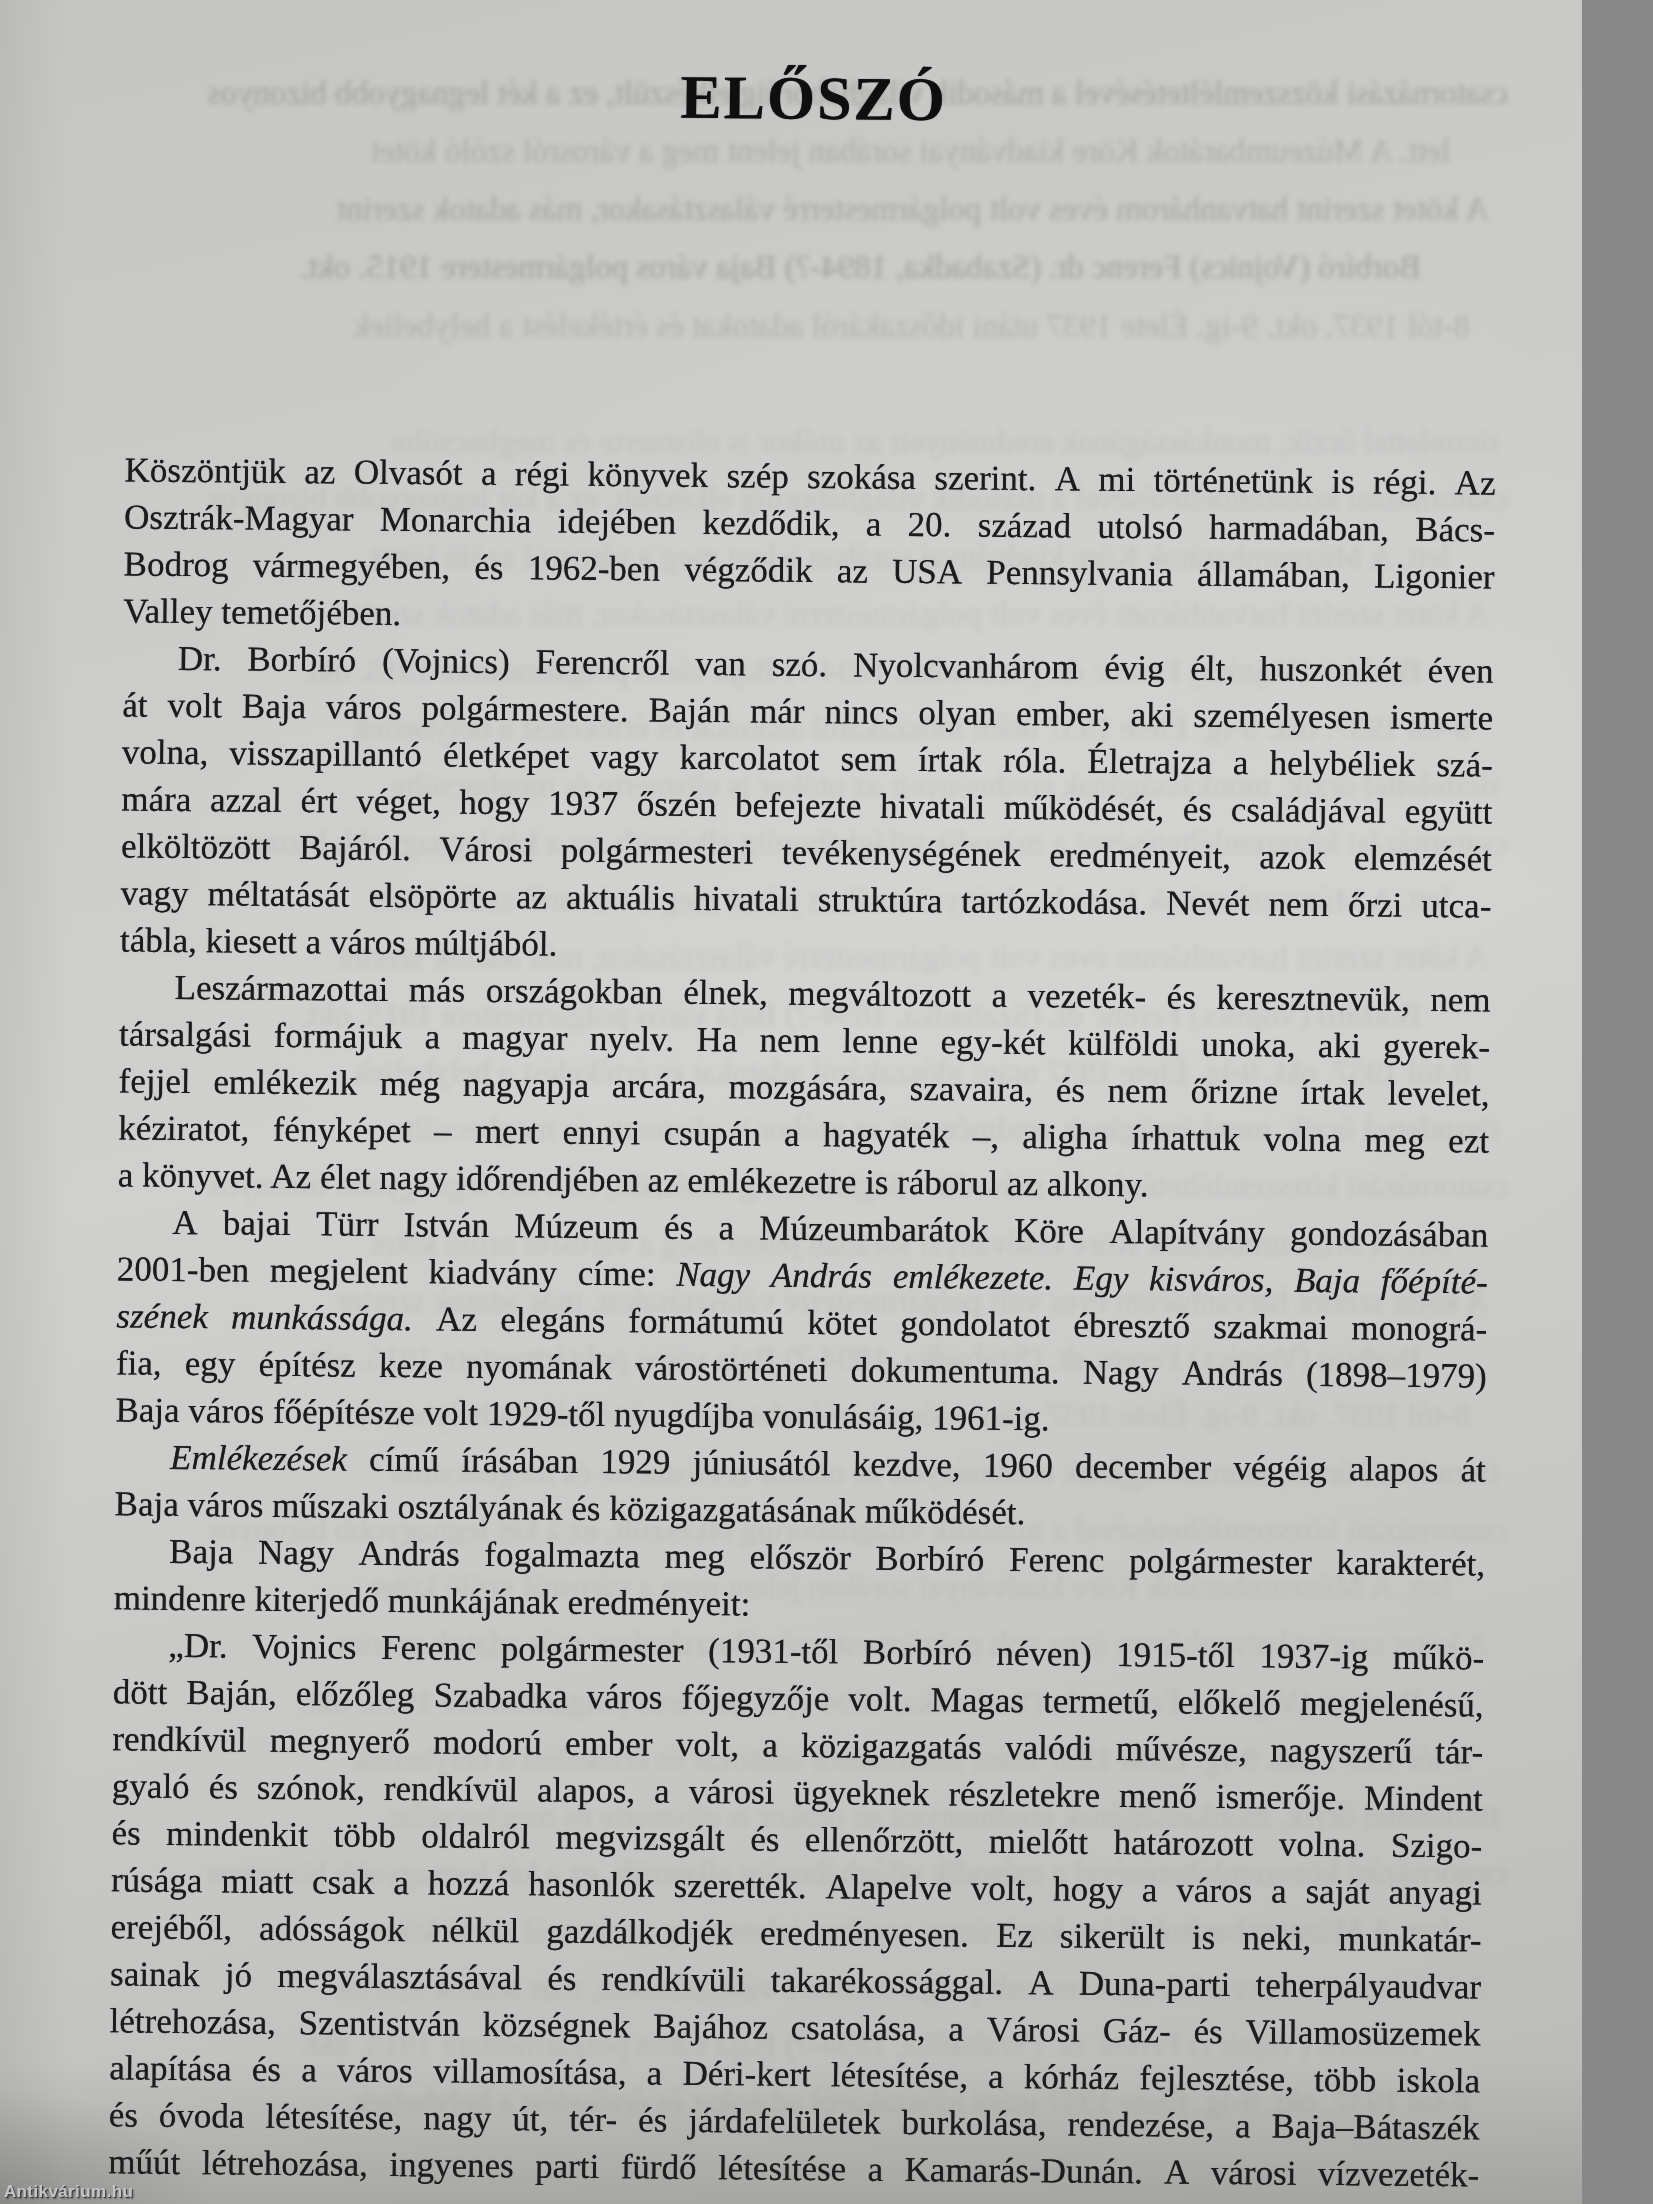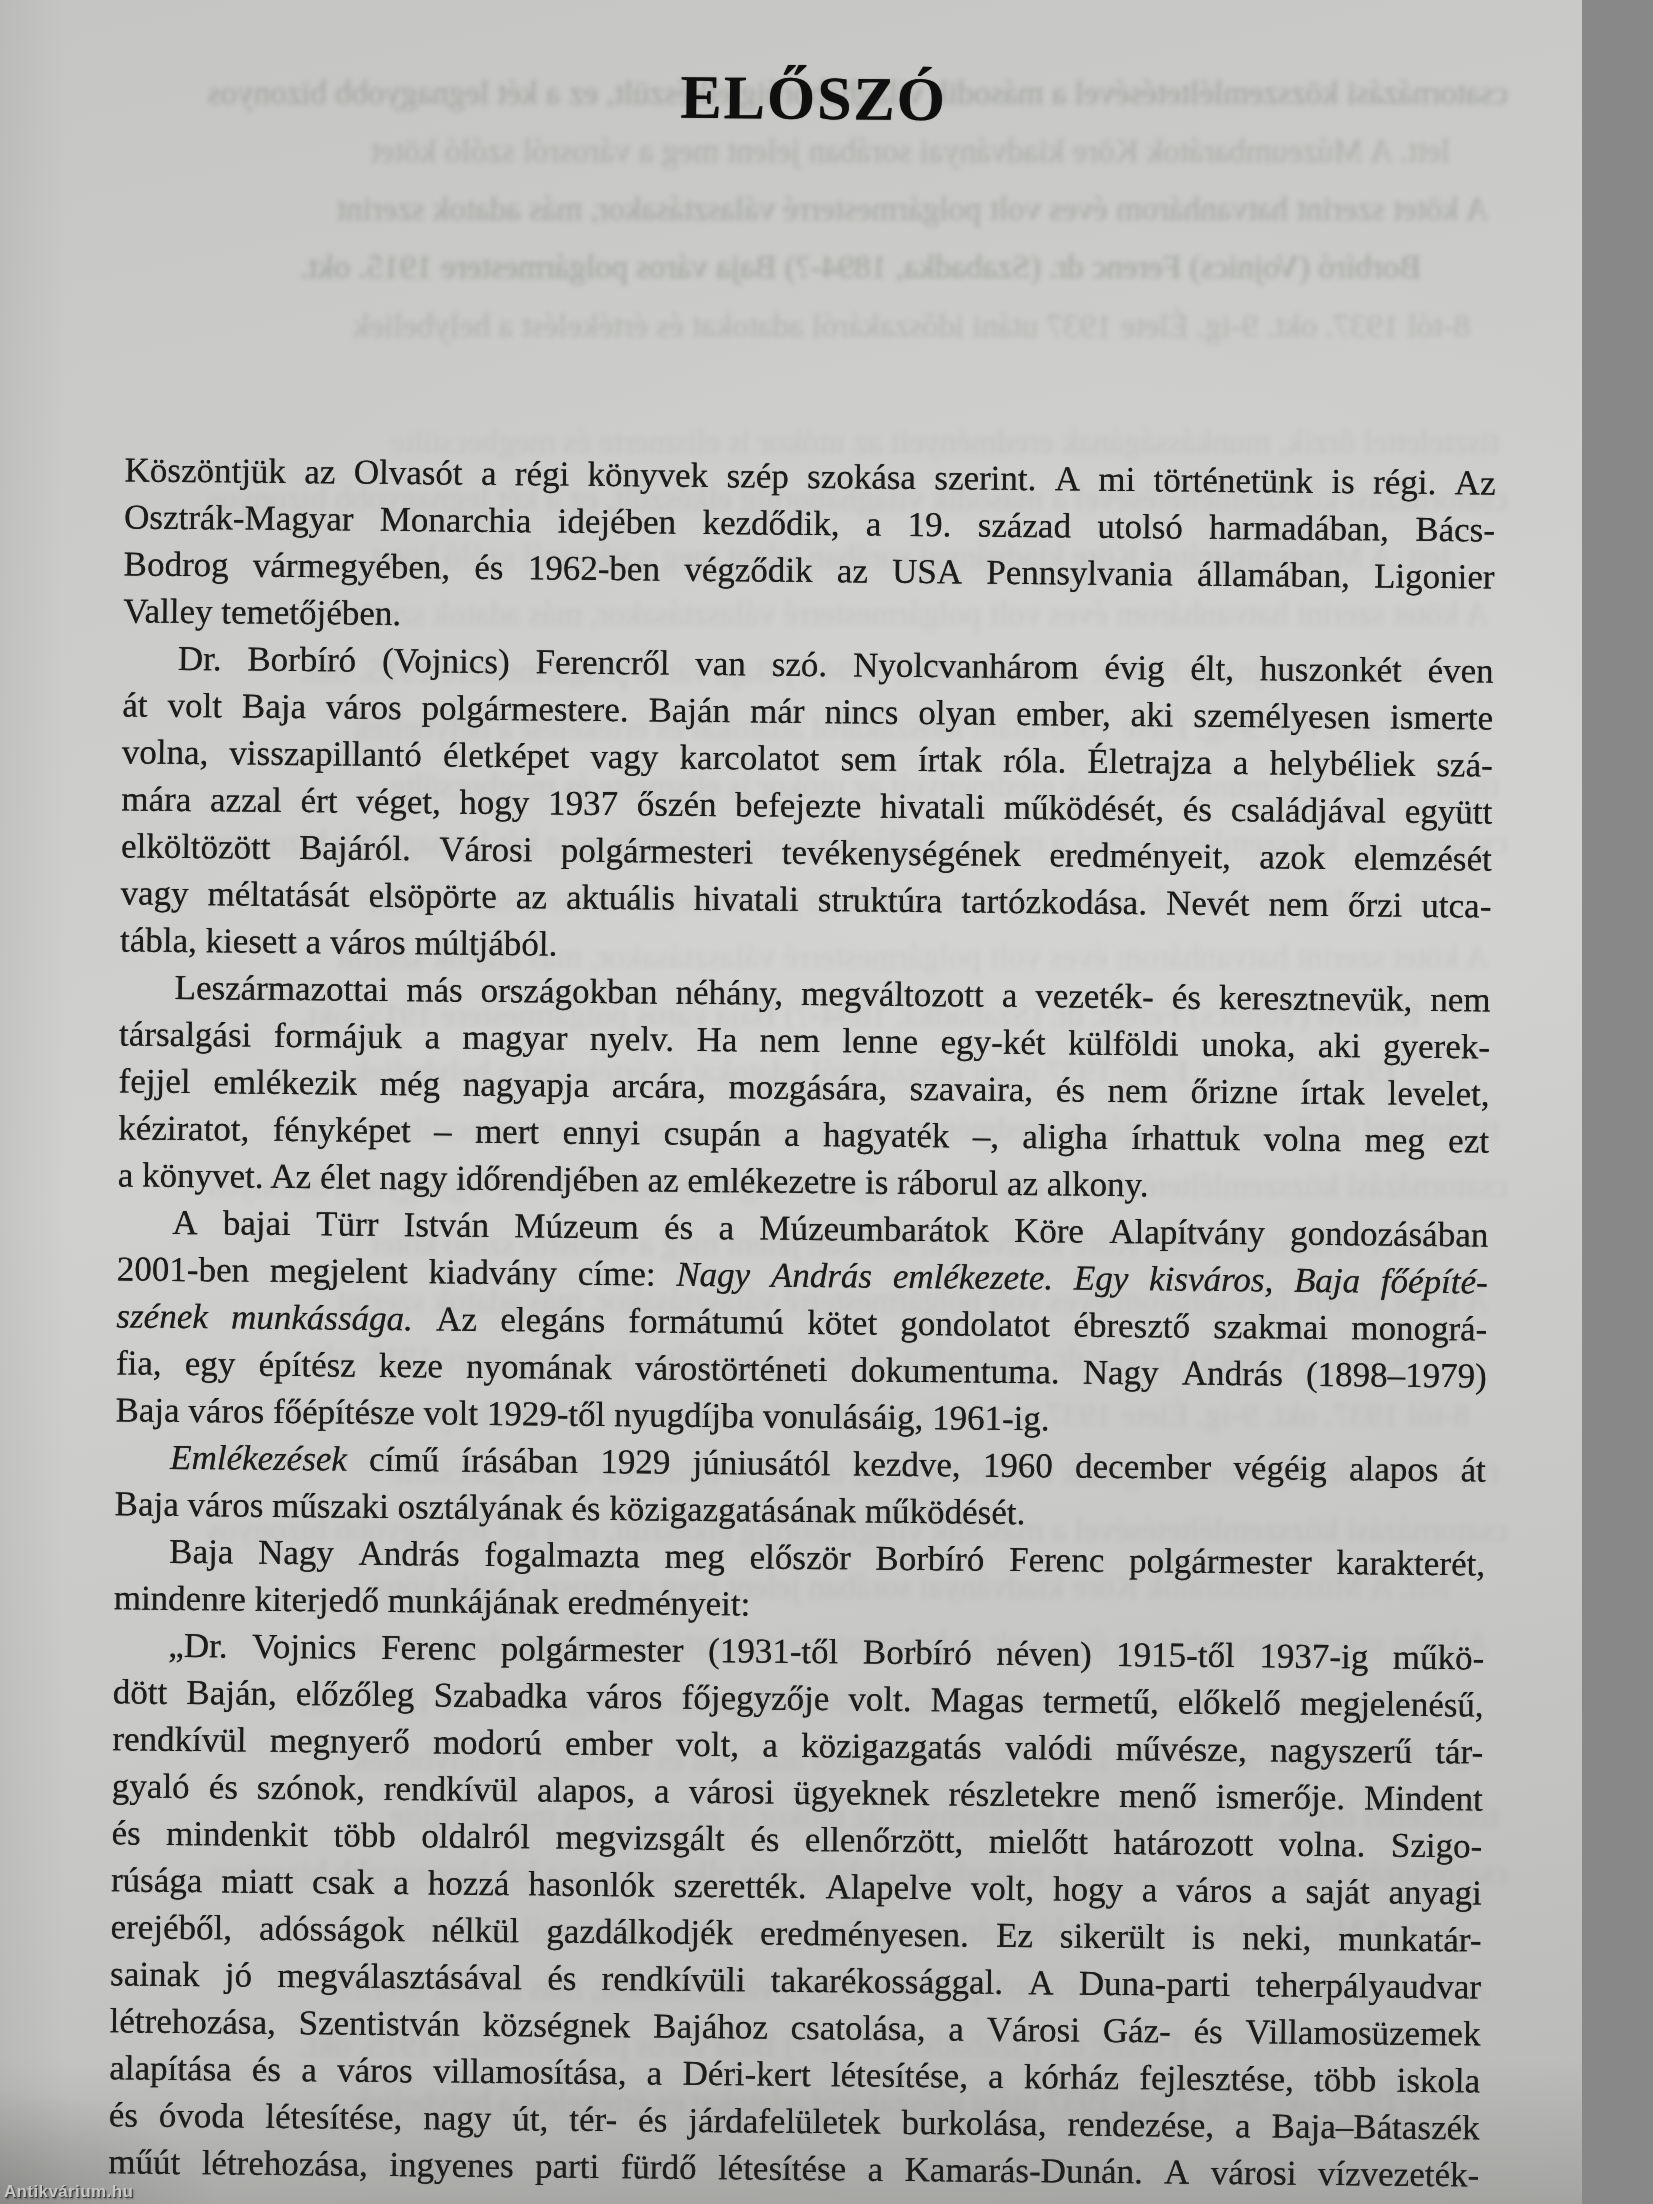--- a/index.html
+++ b/index.html
@@ -106,21 +106,21 @@
           <span>is</span>
           <span>régi.</span>
           <span>Az</span>
         </div>
         <div class="line jl">
           <span>Osztrák-Magyar</span>
           <span>Monarchia</span>
           <span>idejében</span>
           <span>kezdődik,</span>
           <span>a</span>
-          <span>19.</span>
+          <span>20.</span>
           <span>század</span>
           <span>utolsó</span>
           <span>harmadában,</span>
           <span>Bács-</span>
         </div>
         <div class="line jl">
           <span>Bodrog</span>
           <span>vármegyében,</span>
           <span>és</span>
           <span>1962-ben</span>
@@ -211,21 +211,21 @@
           <span>Nevét</span>
           <span>nem</span>
           <span>őrzi</span>
           <span>utca-</span>
         </div>
         <div class="line"><span>tábla, kiesett a város múltjából.</span></div>
         <div class="line jl ind">
           <span>Leszármazottai</span>
           <span>más</span>
           <span>országokban</span>
-          <span>néhány,</span>
+          <span>élnek,</span>
           <span>megváltozott</span>
           <span>a</span>
           <span>vezeték-</span>
           <span>és</span>
           <span>keresztnevük,</span>
           <span>nem</span>
         </div>
         <div class="line jl">
           <span>társalgási</span>
           <span>formájuk</span>

